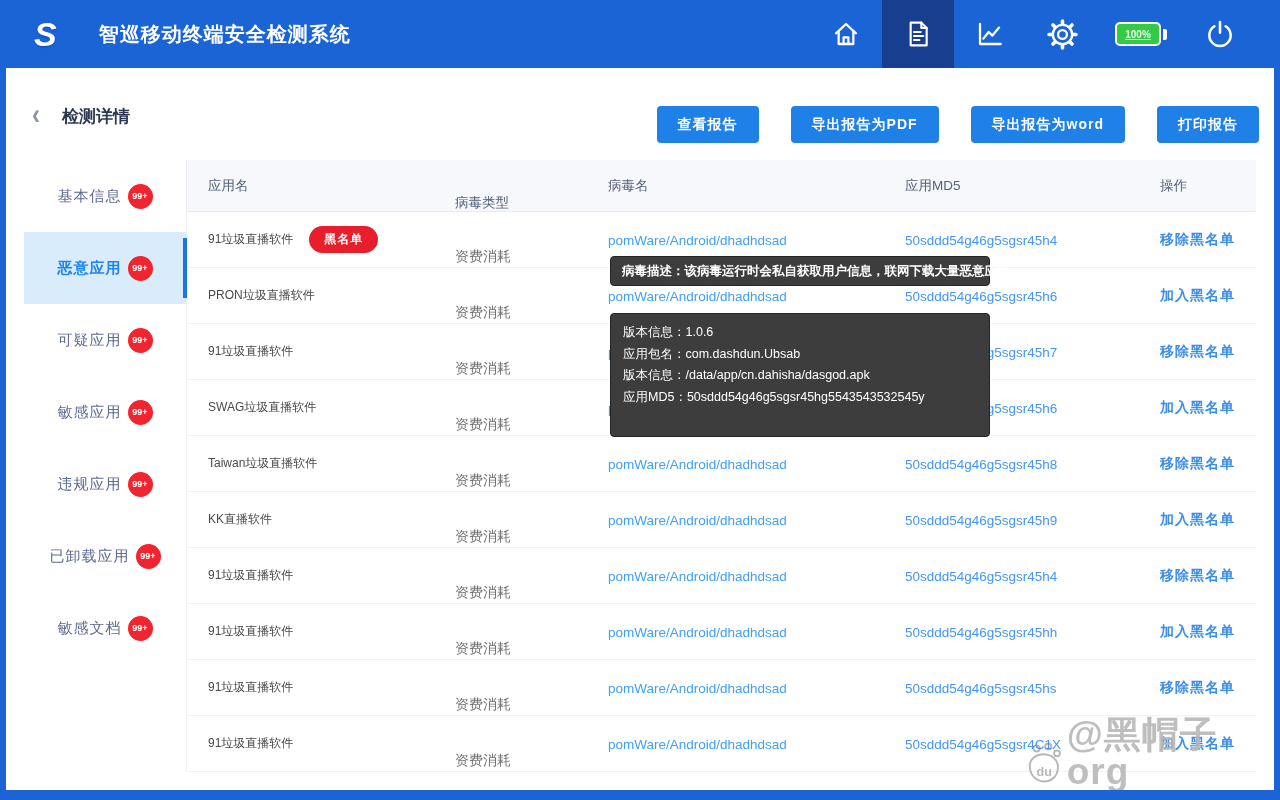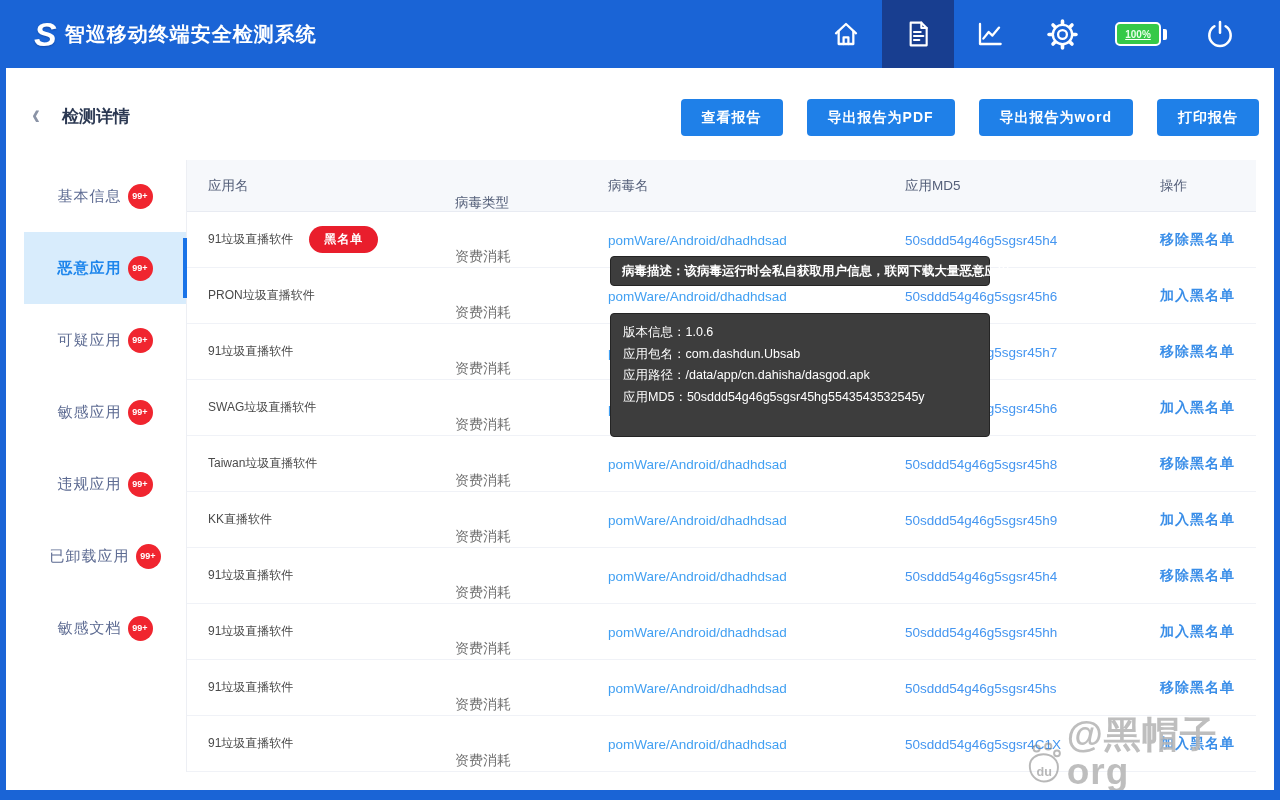--- a/index.html
+++ b/index.html
@@ -12,21 +12,21 @@
 
   
   .app-header {
     position:absolute; top:0; left:0; width:1280px; height:68px;
     background:#1a64d6; display:flex; align-items:center; color:#fff;
   }
   .logo {
     margin-left:34px; font-size:34px; font-weight:bold; font-style:italic;
     color:#fff; line-height:1; text-shadow:0 1px 2px rgba(0,0,50,.25);
   }
-  .app-title { margin-left:8px; font-size:20px; font-weight:bold; letter-spacing:1px; }
+  .app-title { margin-left:42px; font-size:20px; font-weight:bold; letter-spacing:1px; }
   .header-icons { margin-left:auto; display:flex; align-items:center; height:68px; }
   .hicon {
     width:72px; height:68px; display:flex; align-items:center; justify-content:center;
     cursor:pointer;
   }
   .hicon.active { background:#183e90; }
   .hicon svg { display:block; }
   .battery-wrap { width:86px; display:flex; align-items:center; justify-content:center; }
   .battery {
     width:46px; height:24px; border:2px solid #fff; border-radius:5px;
@@ -45,21 +45,21 @@
   }
 
   
   .page-head { position:absolute; top:0; left:0; right:0; height:92px; background:#fff; }
   .back-chevron {
     position:absolute; left:26px; top:34px; font-size:24px; color:#8a93a6;
     cursor:pointer; line-height:1; font-weight:bold; transform:scaleY(1.25);
   }
   .page-title { position:absolute; left:56px; top:37px; font-size:17px; font-weight:bold; color:#2b3852; }
   .head-buttons {
-    position:absolute; right:15px; top:31px; display:flex; gap:24px;
+    position:absolute; right:15px; top:38px; display:flex; gap:32px;
   }
   .btn {
     height:37px; padding:0 21px; background:#1f80e8; color:#fff; border:none;
     border-radius:4px; font-size:14px; font-weight:bold; cursor:pointer;
     font-family:inherit; letter-spacing:1px;
   }
 
   
   .sidebar {
     position:absolute; left:18px; top:92px; width:163px; height:612px;
@@ -338,21 +338,21 @@
           <div class="col-md5"><span class="link-blue md5-link">50sddd54g46g5sgsr4C1X</span></div>
           <div class="col-action"><span class="action-link">加入黑名单</span></div>
         </div>
       </div>
   </section>
 
   <div class="tooltip-desc">病毒描述：该病毒运行时会私自获取用户信息，联网下载大量恶意应用</div>
   <div class="tooltip-info">
       <div class="tline">版本信息：1.0.6</div>
       <div class="tline">应用包名：com.dashdun.Ubsab</div>
-      <div class="tline">应用路径：/data/app/cn.dahisha/dasgod.apk</div>
+      <div class="tline">版本信息：/data/app/cn.dahisha/dasgod.apk</div>
       <div class="tline">应用MD5：50sddd54g46g5sgsr45hg5543543532545y</div>
     </div>
 
   <div class="watermark">
     <svg width="42" height="48" viewBox="0 0 42 48" fill="none" stroke="rgba(125,125,125,.55)" stroke-width="2">
       <circle cx="13" cy="8" r="3.2"></circle>
       <circle cx="25" cy="6" r="3.2"></circle>
       <circle cx="34" cy="13" r="3"></circle>
       <path d="M6 26 C6 18 13 14 20 14 C28 14 35 19 35 27 C35 36 29 42 20.5 42 C12 42 6 35 6 26 Z"></path>
       <text x="13" y="36" font-size="13" font-weight="bold" fill="rgba(125,125,125,.55)" stroke="none">du</text>

